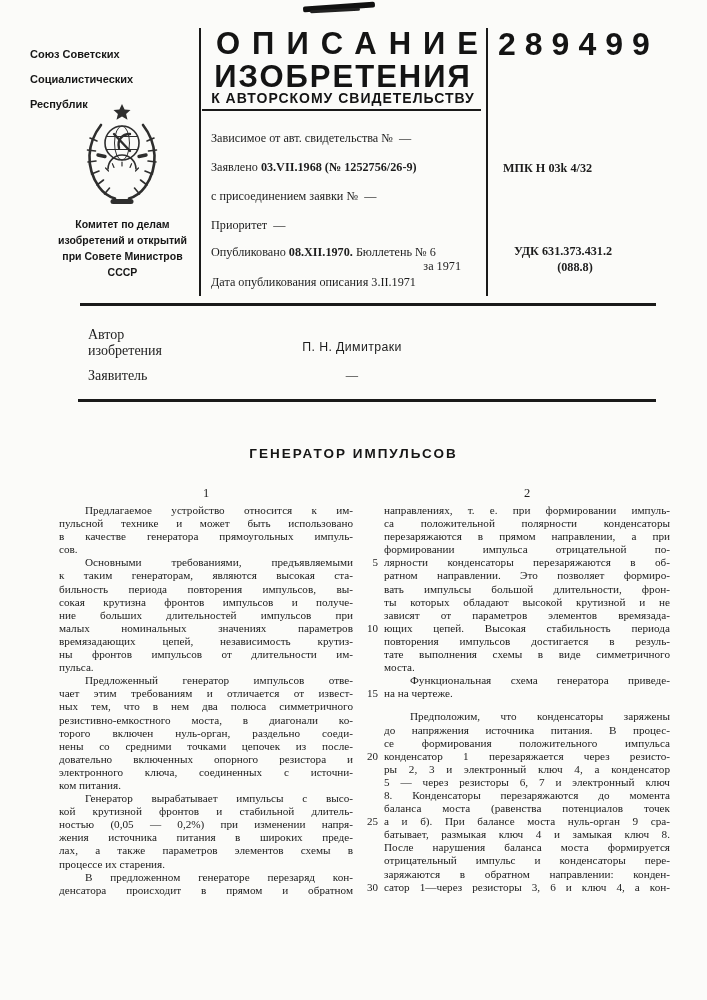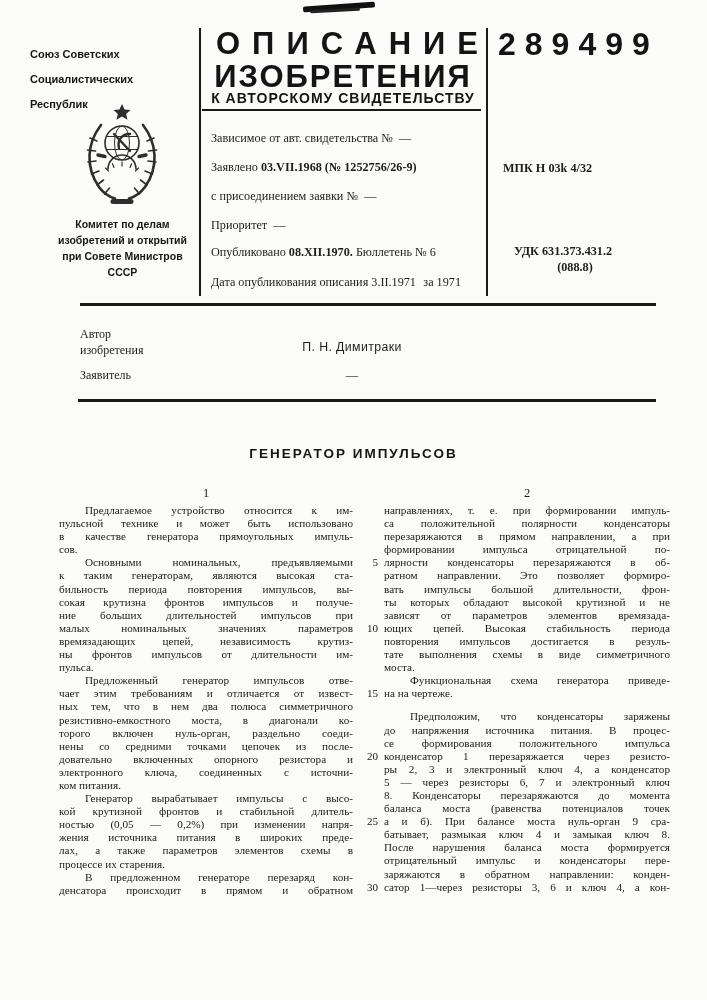--- a/index.html
+++ b/index.html
@@ -35,27 +35,27 @@
   .doc-title.t1{top:26px;font-size:31px;letter-spacing:12px;padding-left:12px;box-sizing:border-box;}
   .doc-title.t2{top:59px;font-size:31px;letter-spacing:2px;}
   .doc-subtitle{position:absolute;left:204px;top:90px;width:278px;text-align:center;
     font-family:"Liberation Sans",sans-serif;font-weight:bold;font-size:14px;letter-spacing:1px;color:#141414;}
   .pat-number{position:absolute;left:498px;top:26px;width:200px;
     font-family:"Liberation Sans",sans-serif;font-weight:bold;font-size:32px;letter-spacing:9px;color:#141414;}
 
   
   .field{position:absolute;left:211px;width:272px;font-size:12.2px;white-space:pre;color:#1d1d1d;}
   .field b{font-weight:bold;}
-  .f-year{text-align:right;width:250px;margin-top:16px;}
+  .f-year{text-align:right;width:250px;}
   .mpk{position:absolute;left:503px;top:161px;font-size:12.2px;font-weight:600;white-space:pre;}
   .udk{position:absolute;left:514px;top:244px;font-size:12.2px;font-weight:600;}
   .udk2{position:absolute;left:520px;top:260px;width:110px;text-align:center;font-size:12.2px;font-weight:600;}
 
   
-  .alabel{position:absolute;left:80px;font-size:12px;}
+  .alabel{position:absolute;left:88px;font-size:14px;}
   .avalue{position:absolute;left:252px;width:200px;text-align:center;
     font-family:"Liberation Sans",sans-serif;font-weight:normal;font-size:12.3px;letter-spacing:.4px;}
 
   
   .inv-title{position:absolute;left:0;top:446px;width:707px;text-align:center;
     font-family:"Liberation Sans",sans-serif;font-weight:bold;font-size:13.5px;letter-spacing:2px;color:#161616;}
   .colmark{position:absolute;top:486px;font-size:12.5px;text-align:center;}
   .colmark.c1{left:59px;width:294px;}
   .colmark.c2{left:384px;width:286px;}
 
@@ -144,21 +144,21 @@
 
   <div class="inv-title">ГЕНЕРАТОР ИМПУЛЬСОВ</div>
   <div class="colmark c1">1</div>
   <div class="colmark c2">2</div>
 
   <div id="leftcol" class="bodycol left">
       <div class="bline ind">Предлагаемое устройство относится к им-</div>
       <div class="bline">пульсной технике и может быть использовано</div>
       <div class="bline">в качестве генератора прямоугольных импуль-</div>
       <div class="bline pend">сов.</div>
-      <div class="bline ind">Основными номинальных, предъявляемыми</div>
+      <div class="bline ind">Основными требованиями, предъявляемыми</div>
       <div class="bline">к таким генераторам, являются высокая ста-</div>
       <div class="bline">бильность периода повторения импульсов, вы-</div>
       <div class="bline">сокая крутизна фронтов импульсов и получе-</div>
       <div class="bline">ние больших длительностей импульсов при</div>
       <div class="bline">малых номинальных значениях параметров</div>
       <div class="bline">времязадающих цепей, независимость крутиз-</div>
       <div class="bline">ны фронтов импульсов от длительности им-</div>
       <div class="bline pend">пульса.</div>
       <div class="bline ind">Предложенный генератор импульсов отве-</div>
       <div class="bline">чает этим требованиям и отличается от извест-</div>

